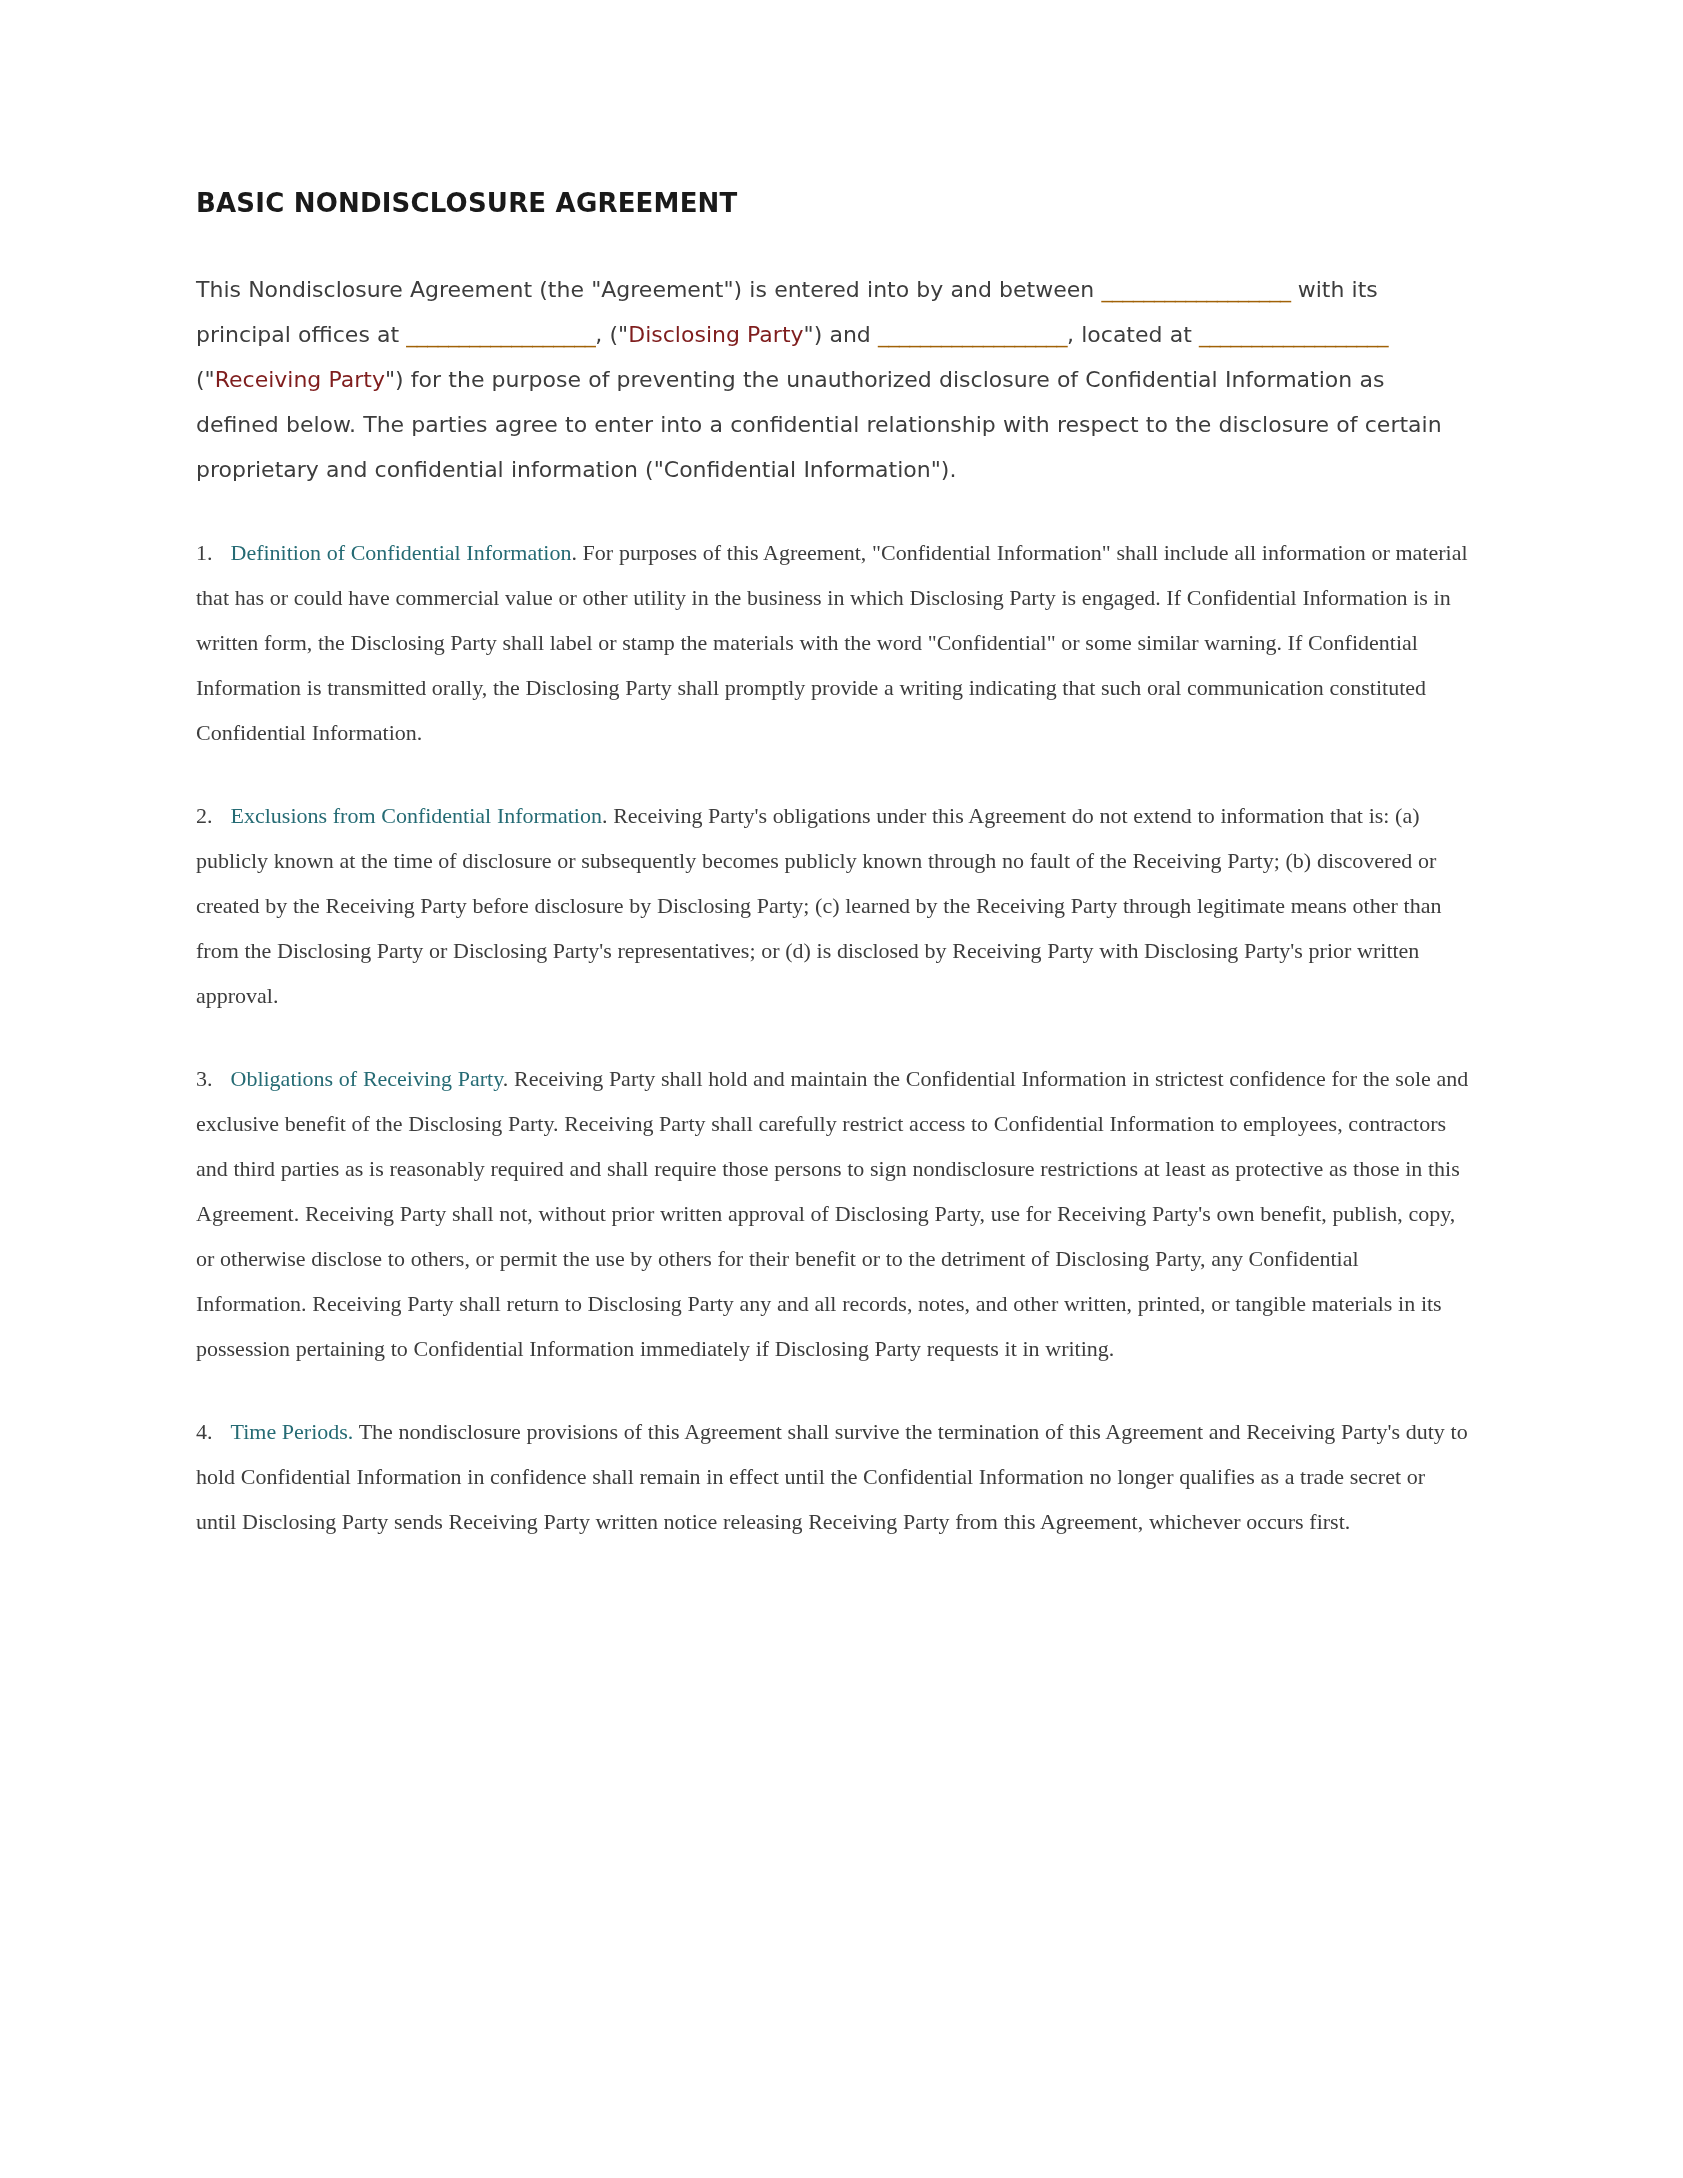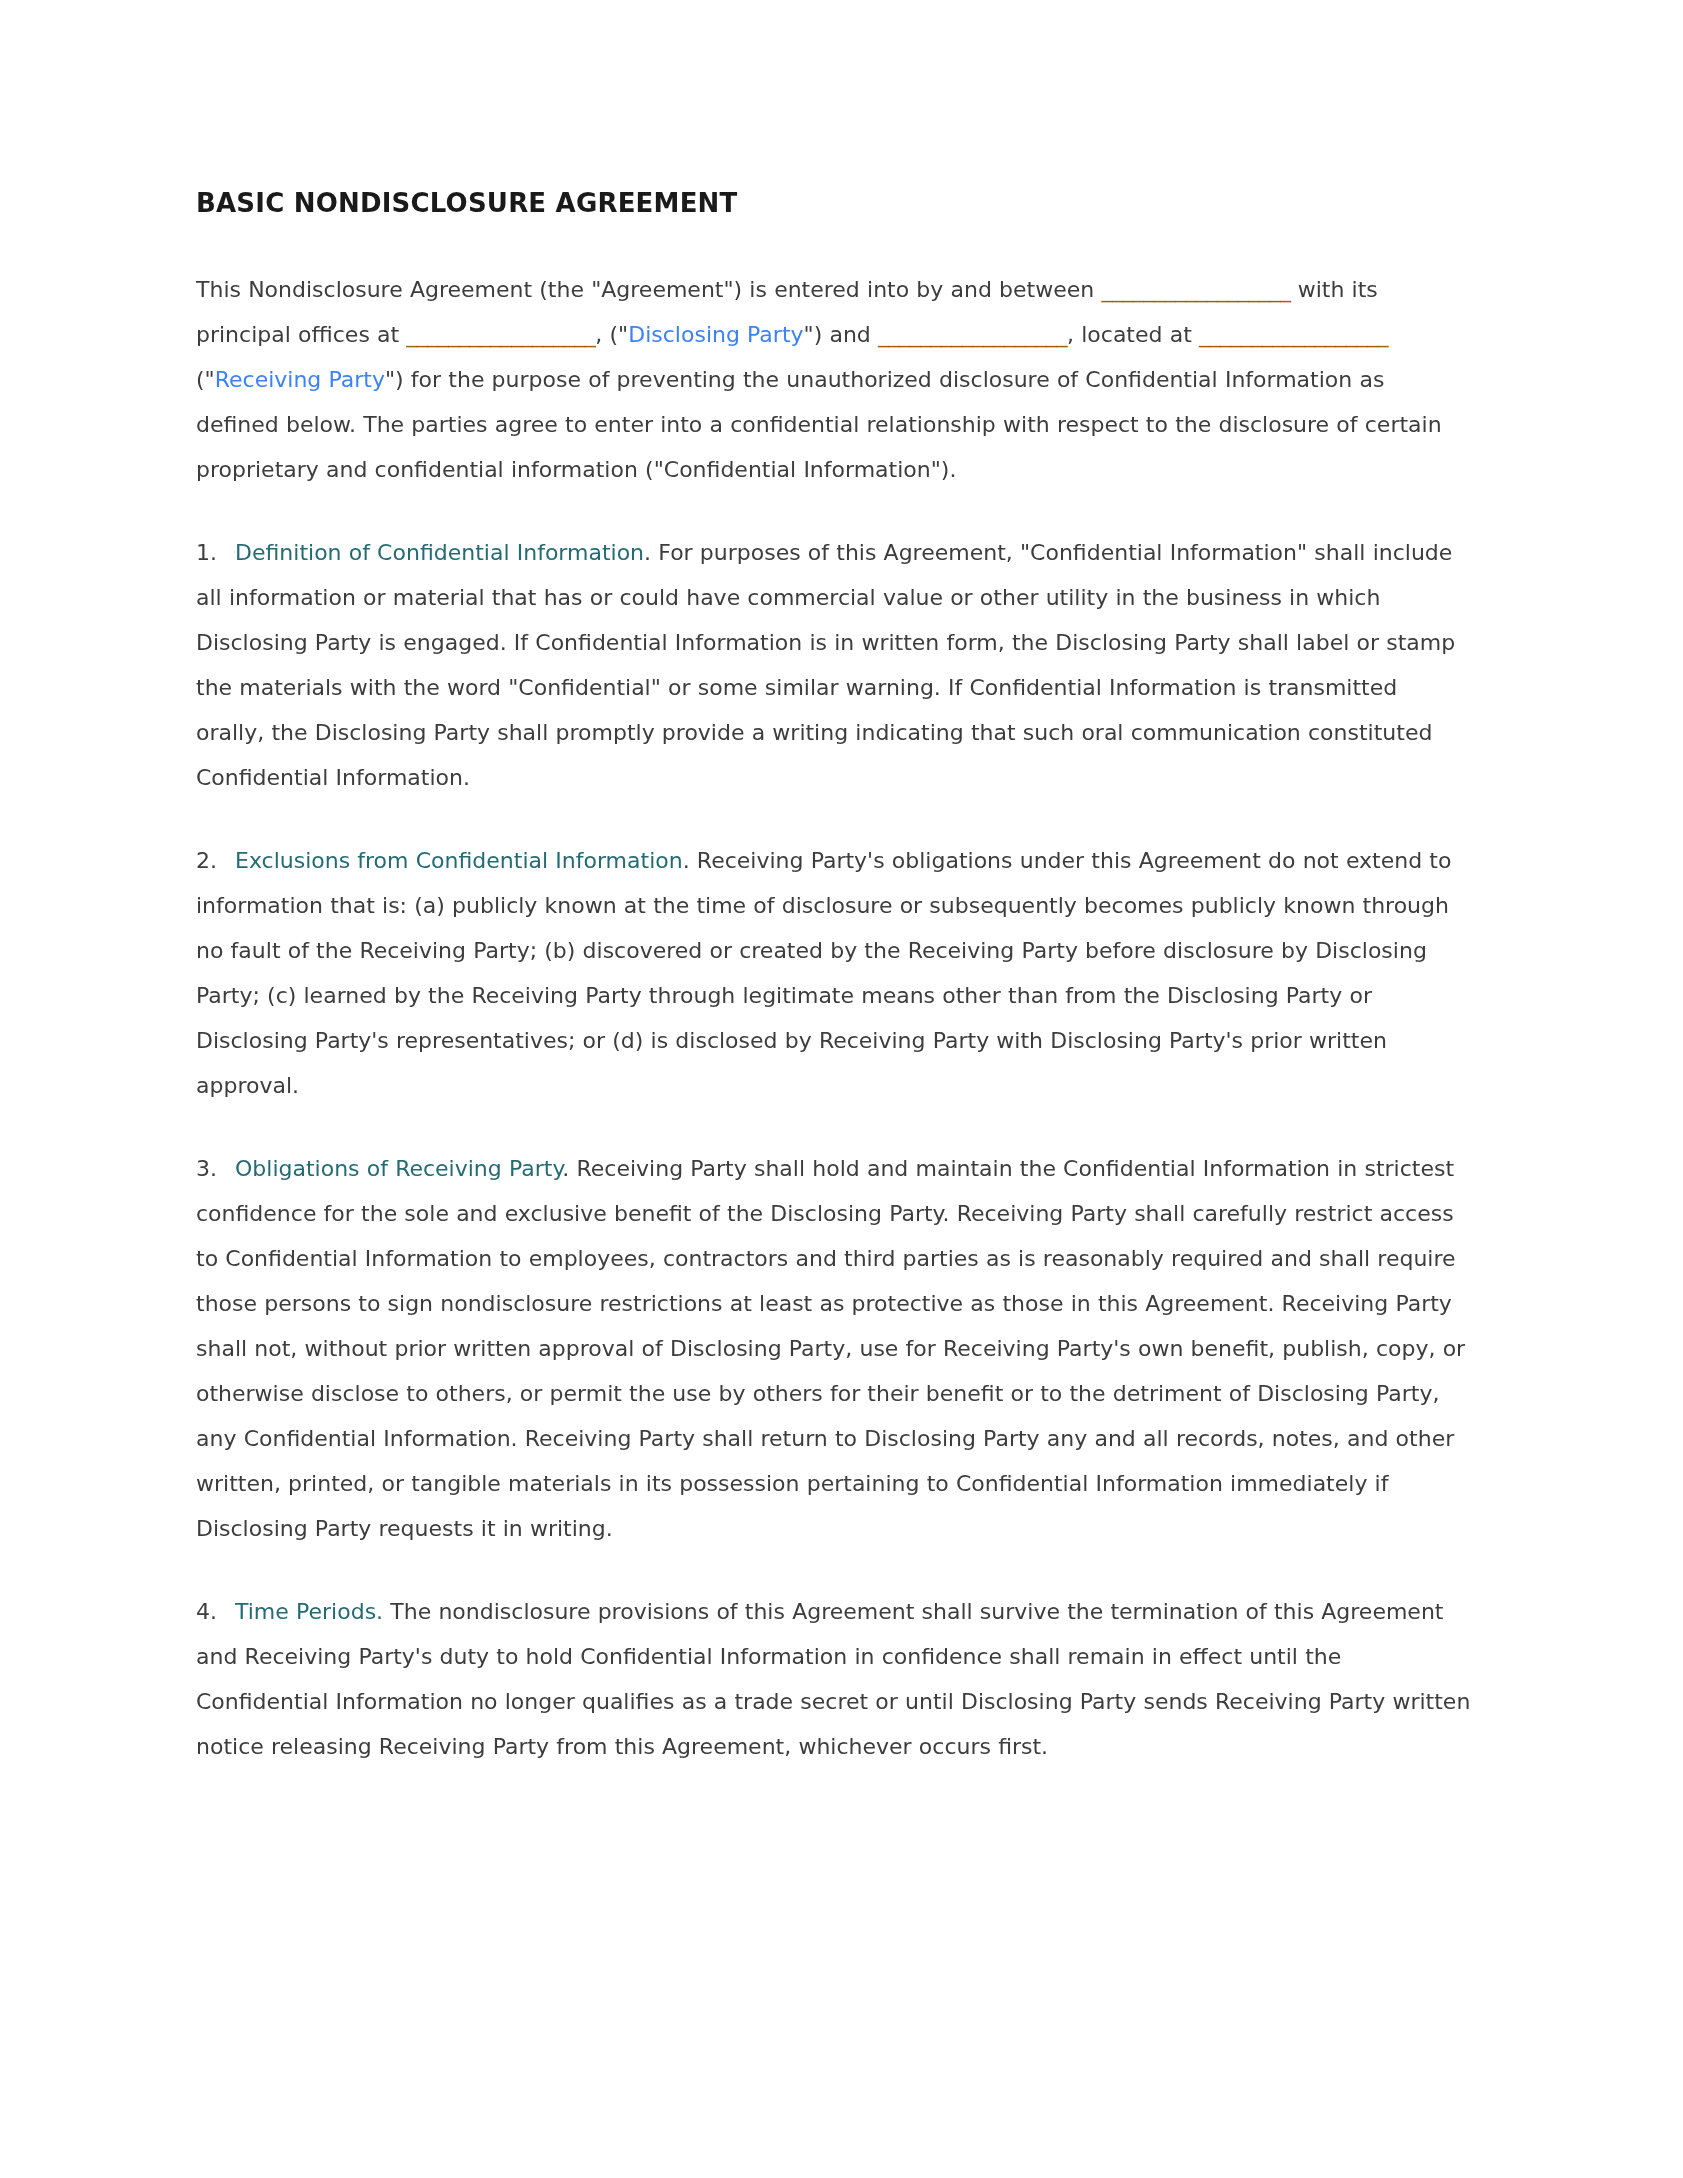--- a/index.html
+++ b/index.html
@@ -41,33 +41,34 @@
     font-family: "DejaVu Sans", sans-serif;
     font-size: 22px;
     line-height: 45px;
     color: #3d3d3d;
     margin: 0;
     text-align: left;
     word-spacing: 0.2px;
   }
   p.para + p.para {
     margin-top: 38px;
+    font-family: Liberation Serif, serif;
   }
   .sec-num {
     color: #3d3d3d;
   }
   .sec-gap {
     display: inline-block;
     width: 18px;
   }
   .heading-link {
     color: #256b74;
   }
   .term {
-    color: #3b82f6;
+    color: #7f1d1d;
   }
   .blank {
     color: #a16207;
     letter-spacing: -0.5px;
   }
 </style>
 </head>
 <body>
 
 <div class="page">

